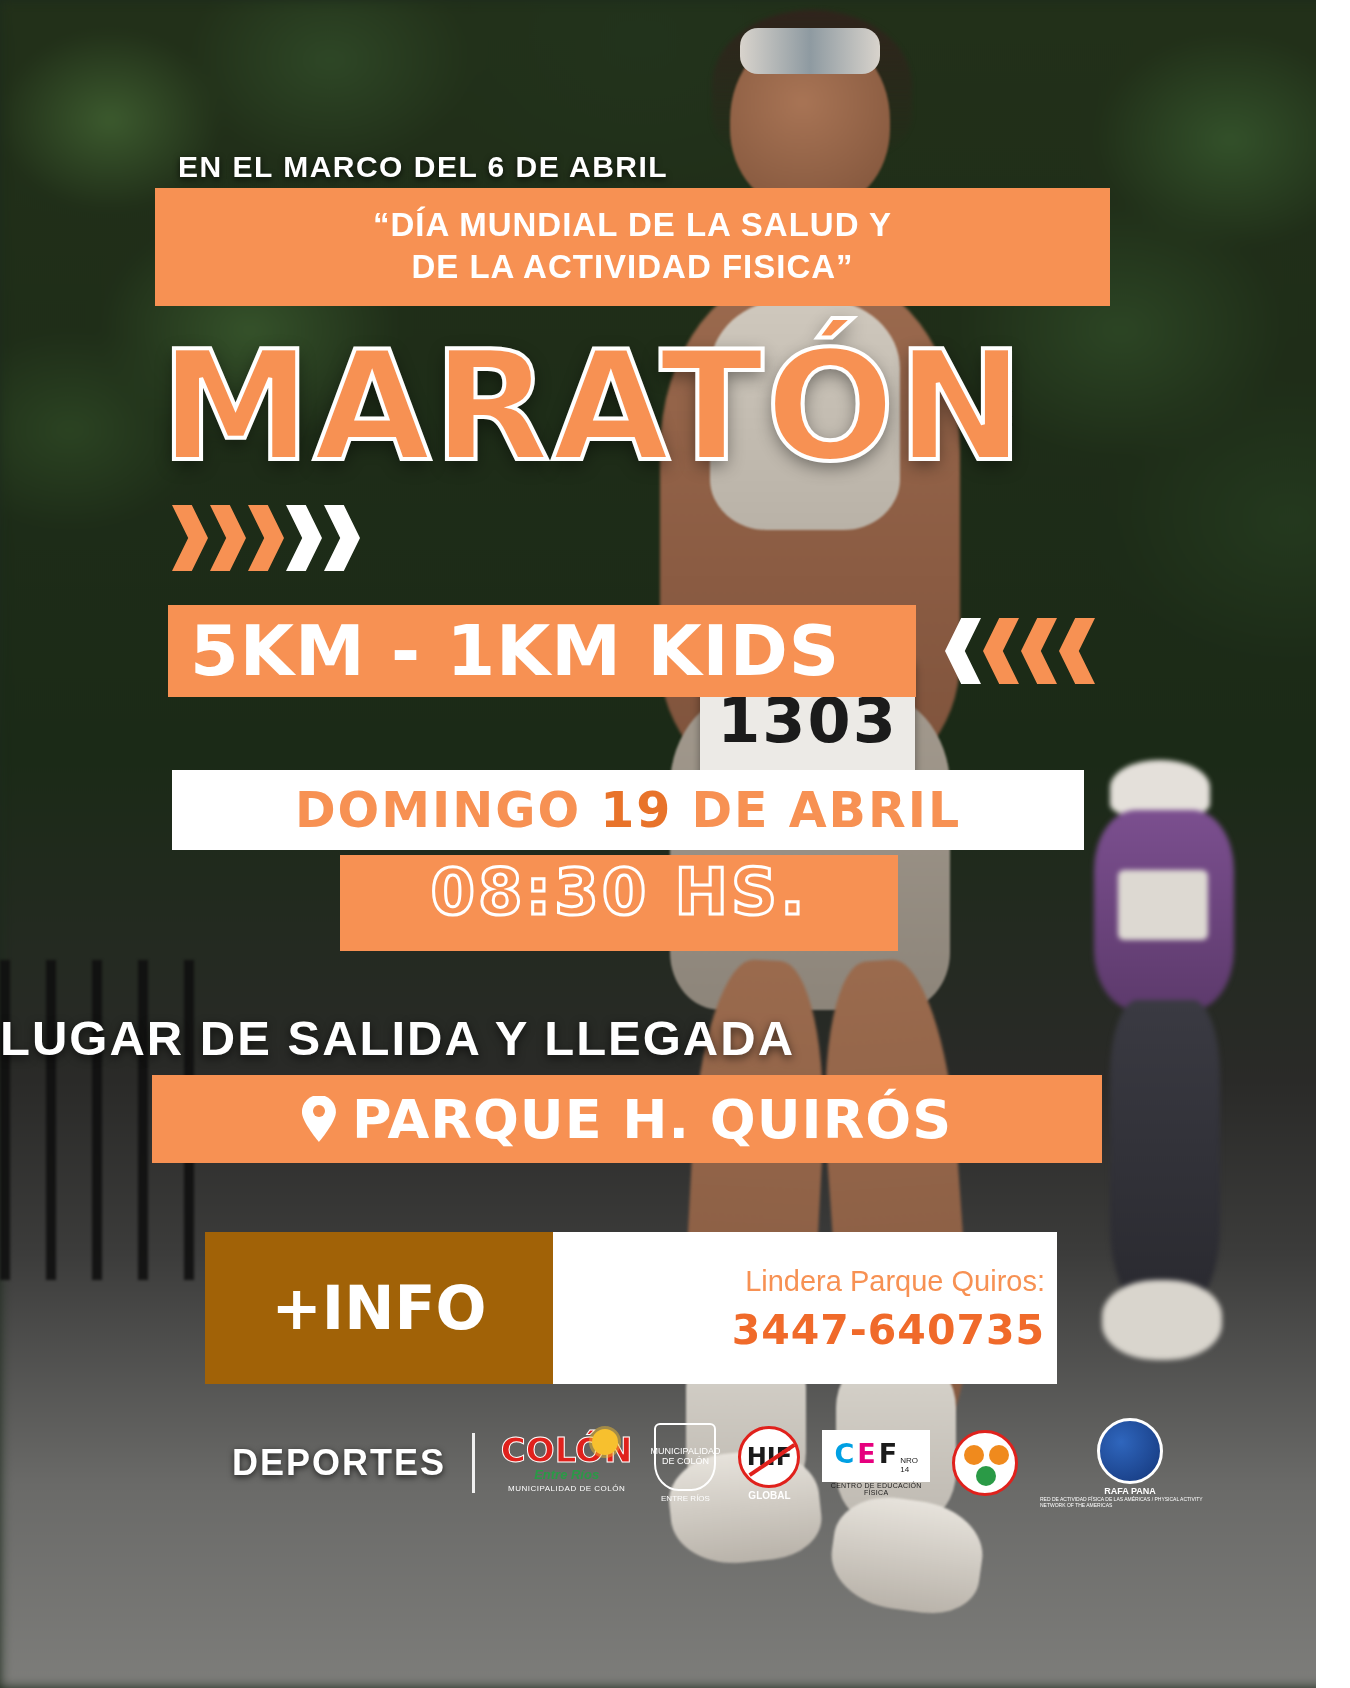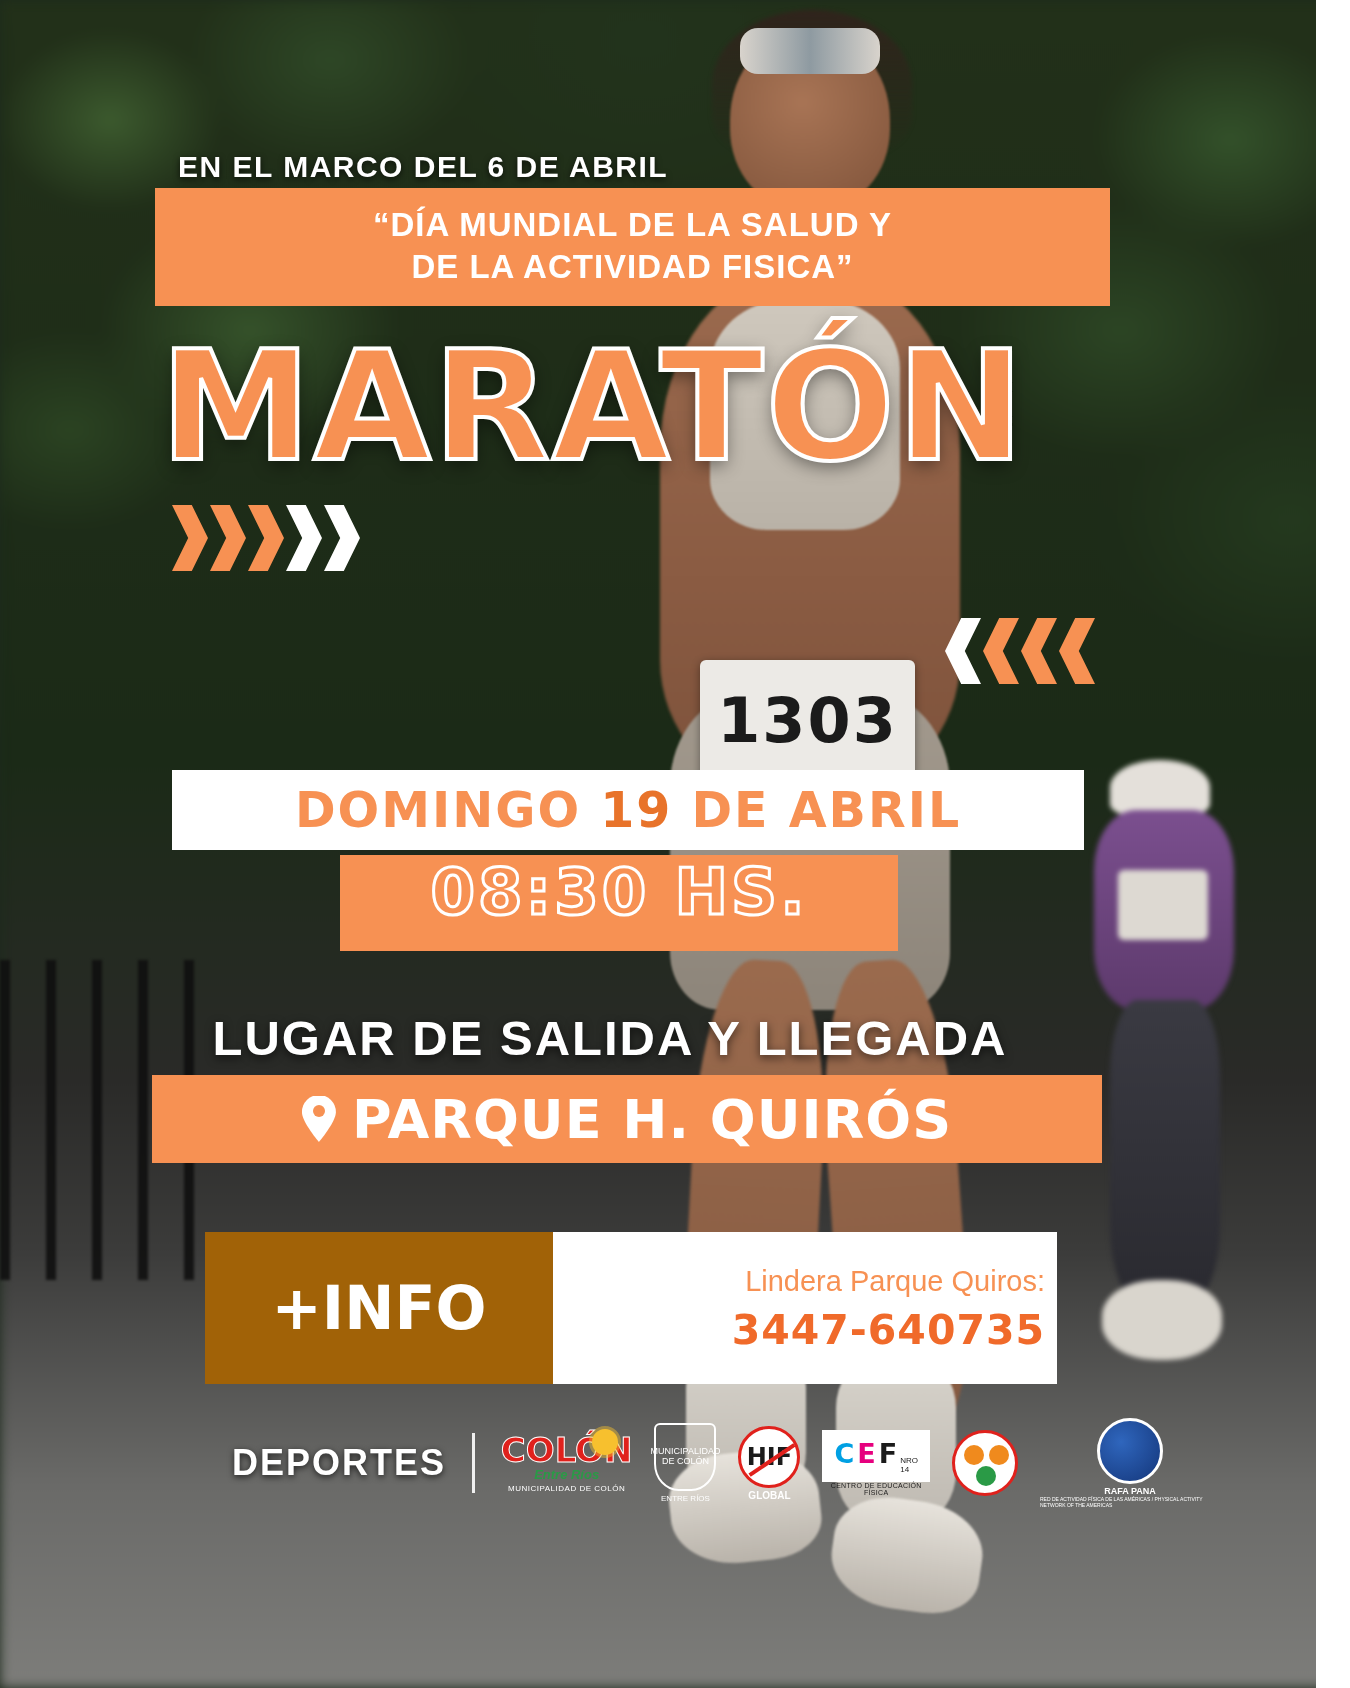--- a/index.html
+++ b/index.html
@@ -208,21 +208,21 @@
     position: absolute; left: 340px; top: 855px; width: 558px; height: 96px;
     background: #f79153; display: flex; align-items: flex-start; justify-content: center;
   }
   .time-band span {
     font-family: "DejaVu Sans", sans-serif;
     font-weight: bold; font-size: 64px; letter-spacing: 3px;
     color: #f79153; -webkit-text-stroke: 3px #ffffff;
   }
 
   .place-title {
-    position: absolute; left: 0; top: 1010px; width: 1220px; text-align: center;
+    position: absolute; left: 0; top: 1010px; width: 1220px; 
     color: #ffffff; font-weight: bold; font-size: 49px; letter-spacing: 2px;
     text-shadow: 0 3px 10px rgba(0,0,0,0.6);
   }
   .place-band {
     position: absolute; left: 152px; top: 1075px; width: 950px; height: 88px;
     background: #f79153; display: flex; align-items: center; justify-content: center; gap: 16px;
   }
   .place-band .pin { width: 34px; height: 46px; position: relative; }
   .place-band .pin::before {
     content: ""; position: absolute; inset: 0;
@@ -374,20 +374,23 @@
 
     <div class="chev-row">
       <div class="chev"></div>
       <div class="chev"></div>
       <div class="chev"></div>
       <div class="chev outline"></div>
       <div class="chev outline"></div>
     </div>
 
 
+    <div class="km-band">
+      <span>5KM - 1KM KIDS</span>
+    </div>
     <div class="chev-row-right">
       <div class="chev-left white"></div>
       <div class="chev-left"></div>
       <div class="chev-left"></div>
       <div class="chev-left"></div>
     </div>
 
     <div class="date-band">
       <div class="txt">
         <span>DOMINGO</span>

